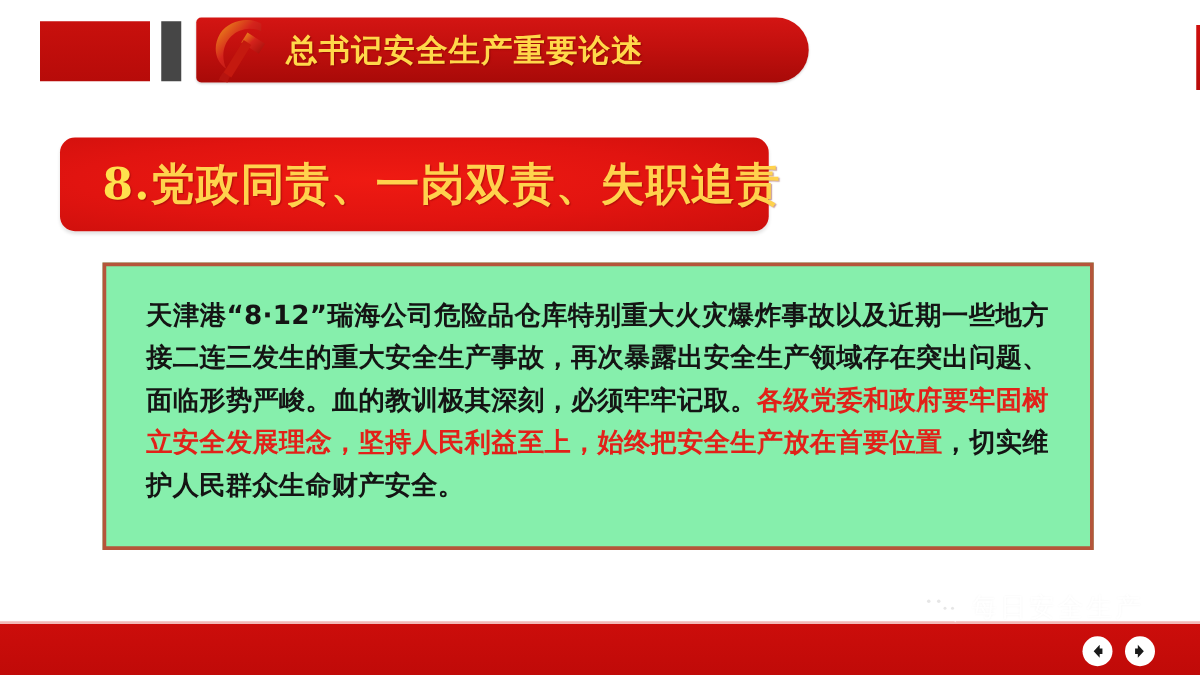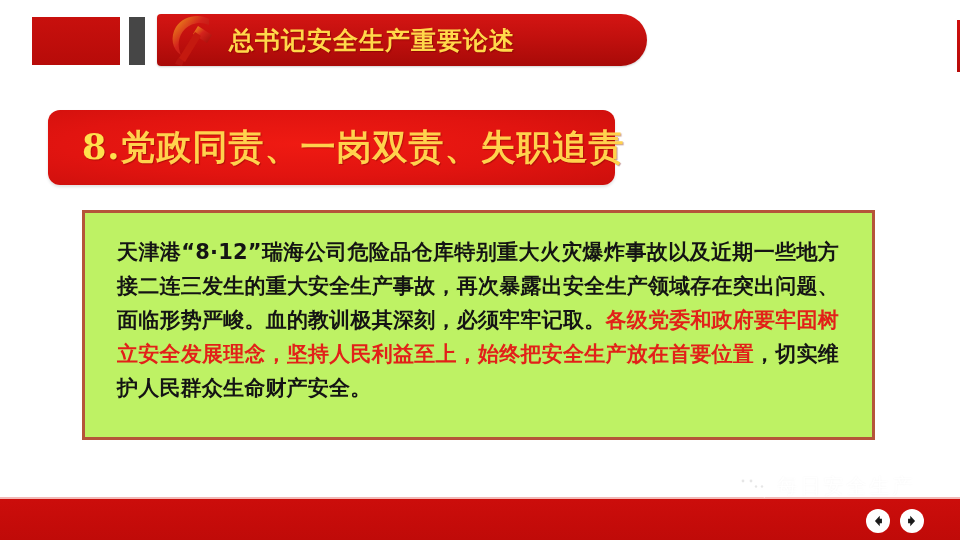--- a/index.html
+++ b/index.html
@@ -88,21 +88,21 @@
   }
   #title-number {
     color: #ffe14d;
   }
 
   
   #content-box {
     position: absolute;
     left: 82px; top: 210px;
     width: 793px; height: 230px;
-    background: #bef264;
+    background: #86efac;
     border: 3px solid #b5553a;
     box-sizing: border-box;
   }
   #content-paragraph {
     position: absolute;
     left: 32px; top: 22px;
     width: 722px;
     font-family: "DejaVu Sans", "Liberation Sans", sans-serif;
     font-size: 21px;
     font-weight: bold;

